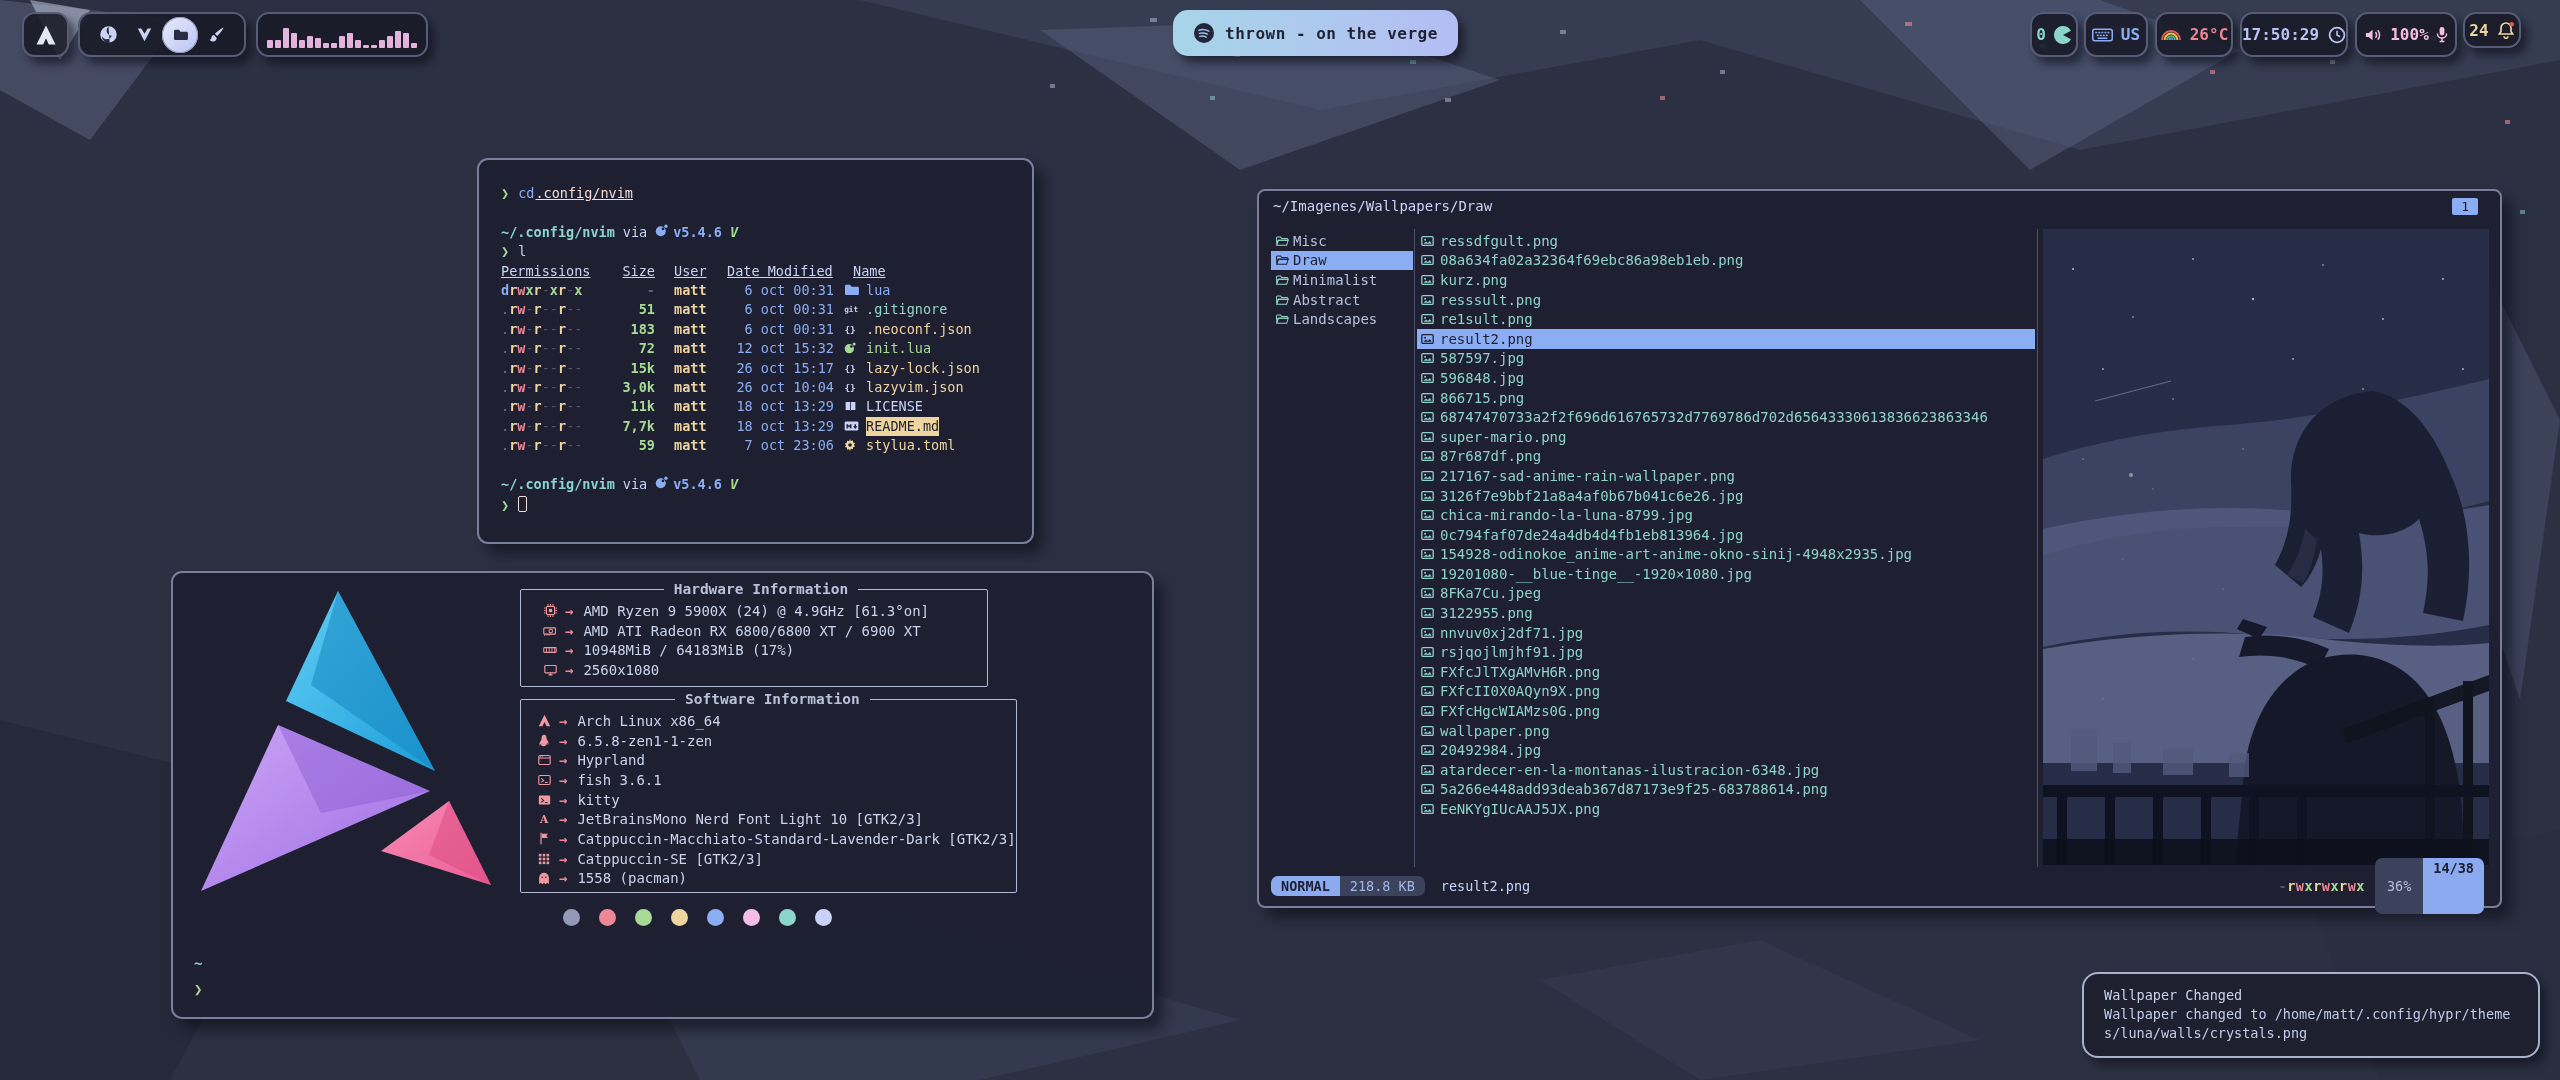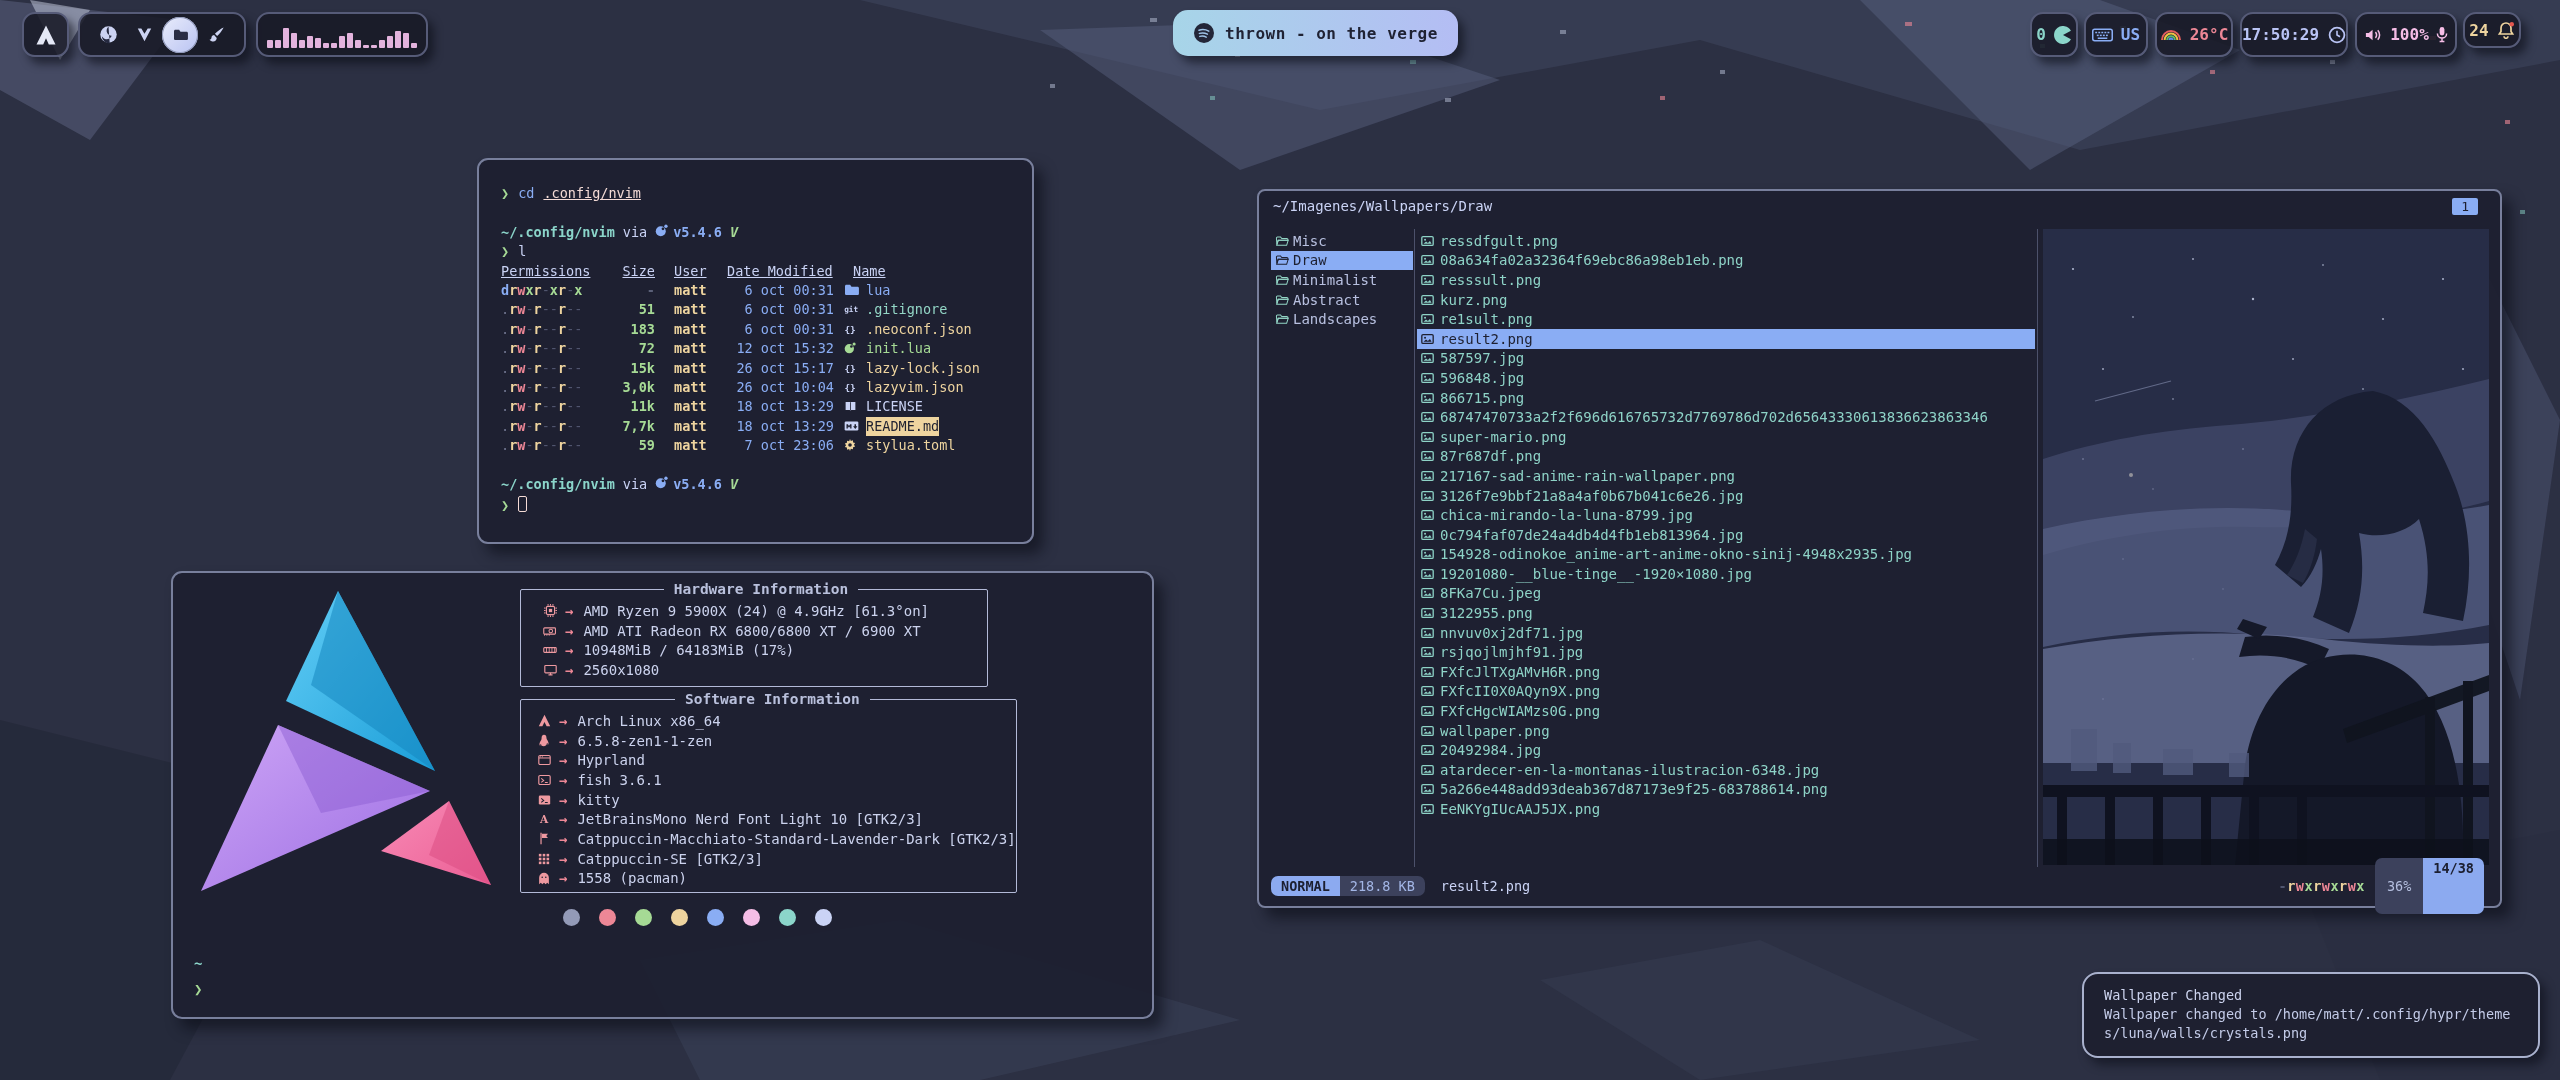--- a/index.html
+++ b/index.html
@@ -32,21 +32,21 @@
   
   .window{position:absolute;background:rgba(30,32,48,.95);border:2px solid #787f9c;border-radius:11px;
     box-shadow:9px 10px 14px rgba(8,10,19,.55);}
 
   
   #terminal{padding:24px 22px;font-size:13.5px;line-height:19.4px;color:var(--text);}
   .tline{white-space:pre;display:flex;align-items:baseline;}
   .blank{height:19.4px;}
   .prompt{color:var(--green);font-weight:bold;margin-right:9px;}
   .cmd{color:var(--blue);}
-  .arg{color:#f4dbd6;text-decoration:underline;margin-left:9px;}
+  .arg{color:#f4dbd6;text-decoration:underline;margin-left:1px;}
   .cwd{color:var(--teal);font-weight:bold;}
   .via{color:var(--text);margin:0 8px;}
   .ver{color:var(--blue);font-weight:bold;margin-left:5px;}
   .nvimv{color:var(--green);font-weight:bold;font-style:italic;margin-left:8px;}
   .cursor{display:inline-block;width:9px;height:16px;border:1.3px solid #f4dbd6;border-radius:2px;
     transform:translateY(2px);}
   .trow,.thead{display:flex;align-items:baseline;white-space:pre;height:19.4px;}
   .col-perm{width:104px;} .col-size{width:50px;text-align:right;margin-right:10px;}
   .col-user{width:44px;margin-left:9px;} .col-date{width:116px;text-align:right;margin-right:10px;}
   .col-icon{width:22px;display:inline-flex;justify-content:flex-start;align-items:center;transform:translateY(1px);}
@@ -517,26 +517,26 @@
             </svg></span><span>ressdfgult.png</span></div>
         <div class="fitem"><span class="ic "><svg viewBox="0 0 16 14" width="13" height="12">
               <rect x="1" y="1.5" width="14" height="11" rx="1.5" fill="none" stroke="currentColor" stroke-width="1.6"></rect>
               <circle cx="5" cy="5.5" r="1.2" fill="currentColor"></circle>
               <path d="M3 10.5l3.2-3 2.3 2 2.5-2.6 2 3.6z" fill="currentColor"></path>
             </svg></span><span>08a634fa02a32364f69ebc86a98eb1eb.png</span></div>
         <div class="fitem"><span class="ic "><svg viewBox="0 0 16 14" width="13" height="12">
               <rect x="1" y="1.5" width="14" height="11" rx="1.5" fill="none" stroke="currentColor" stroke-width="1.6"></rect>
               <circle cx="5" cy="5.5" r="1.2" fill="currentColor"></circle>
               <path d="M3 10.5l3.2-3 2.3 2 2.5-2.6 2 3.6z" fill="currentColor"></path>
+            </svg></span><span>kurz.png</span></div>
+        <div class="fitem"><span class="ic "><svg viewBox="0 0 16 14" width="13" height="12">
+              <rect x="1" y="1.5" width="14" height="11" rx="1.5" fill="none" stroke="currentColor" stroke-width="1.6"></rect>
+              <circle cx="5" cy="5.5" r="1.2" fill="currentColor"></circle>
+              <path d="M3 10.5l3.2-3 2.3 2 2.5-2.6 2 3.6z" fill="currentColor"></path>
             </svg></span><span>resssult.png</span></div>
-        <div class="fitem"><span class="ic "><svg viewBox="0 0 16 14" width="13" height="12">
-              <rect x="1" y="1.5" width="14" height="11" rx="1.5" fill="none" stroke="currentColor" stroke-width="1.6"></rect>
-              <circle cx="5" cy="5.5" r="1.2" fill="currentColor"></circle>
-              <path d="M3 10.5l3.2-3 2.3 2 2.5-2.6 2 3.6z" fill="currentColor"></path>
-            </svg></span><span>kurz.png</span></div>
         <div class="fitem"><span class="ic "><svg viewBox="0 0 16 14" width="13" height="12">
               <rect x="1" y="1.5" width="14" height="11" rx="1.5" fill="none" stroke="currentColor" stroke-width="1.6"></rect>
               <circle cx="5" cy="5.5" r="1.2" fill="currentColor"></circle>
               <path d="M3 10.5l3.2-3 2.3 2 2.5-2.6 2 3.6z" fill="currentColor"></path>
             </svg></span><span>re1sult.png</span></div>
         <div class="fitem sel"><span class="ic "><svg viewBox="0 0 16 14" width="13" height="12">
               <rect x="1" y="1.5" width="14" height="11" rx="1.5" fill="none" stroke="currentColor" stroke-width="1.6"></rect>
               <circle cx="5" cy="5.5" r="1.2" fill="currentColor"></circle>
               <path d="M3 10.5l3.2-3 2.3 2 2.5-2.6 2 3.6z" fill="currentColor"></path>
             </svg></span><span>result2.png</span></div>

